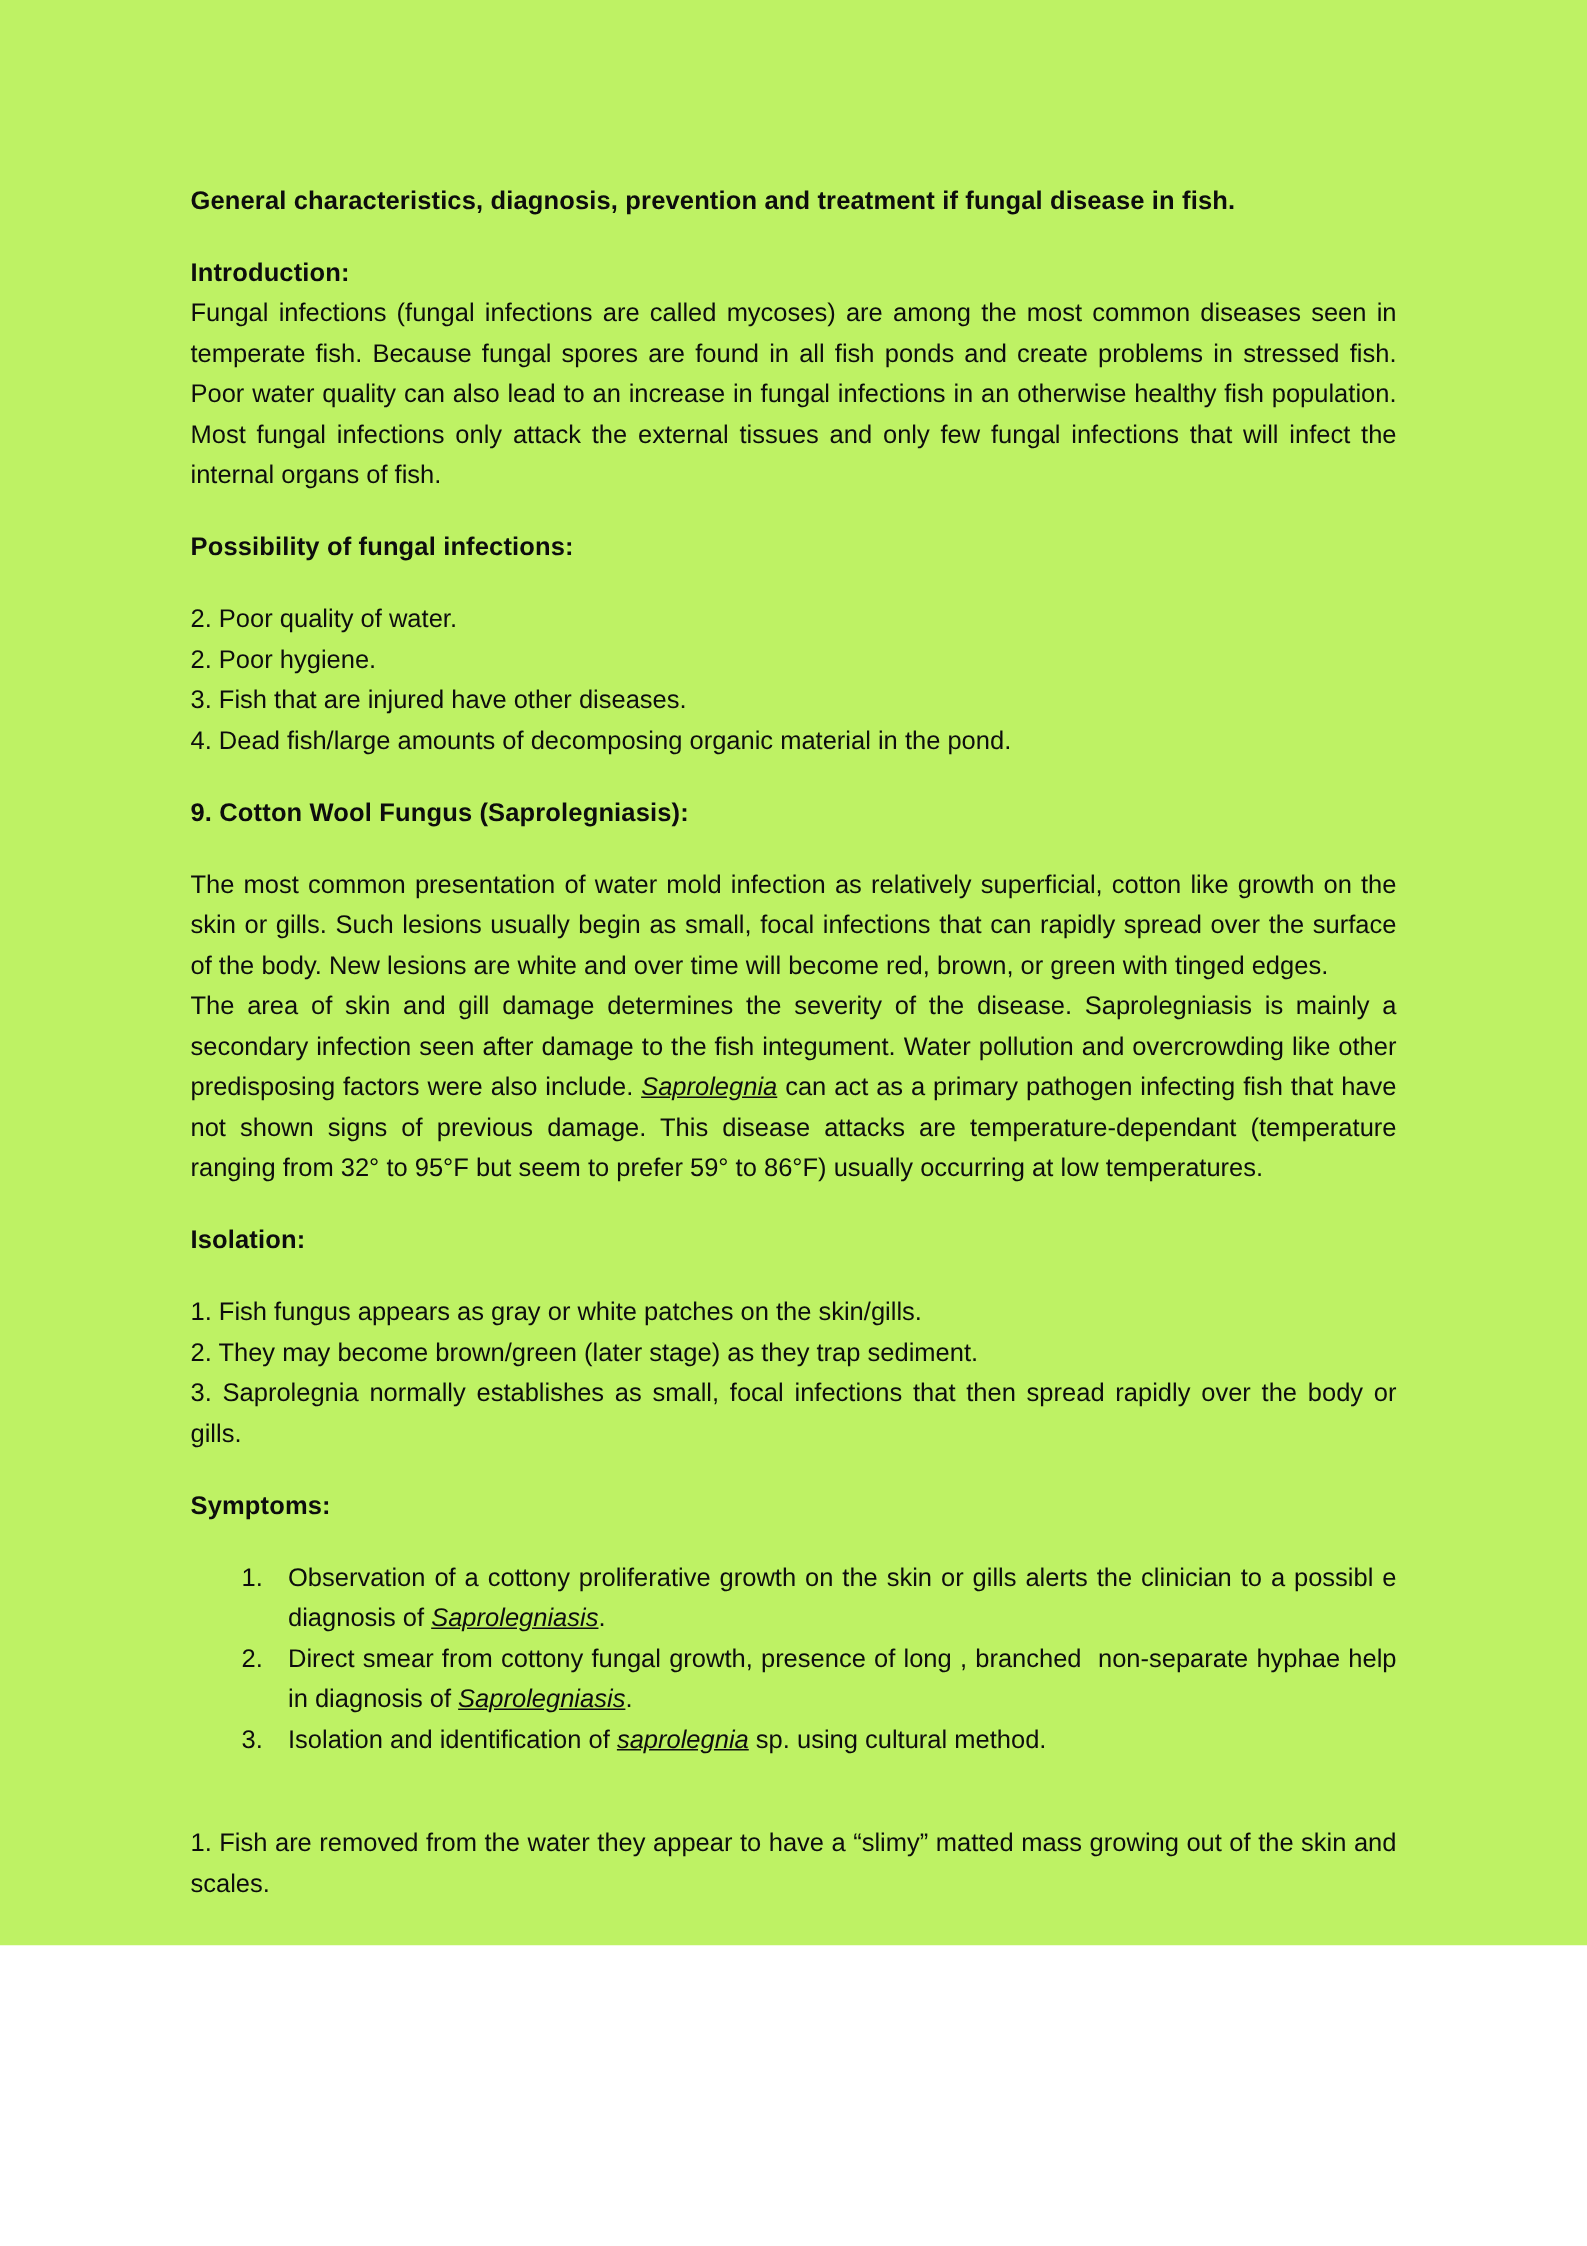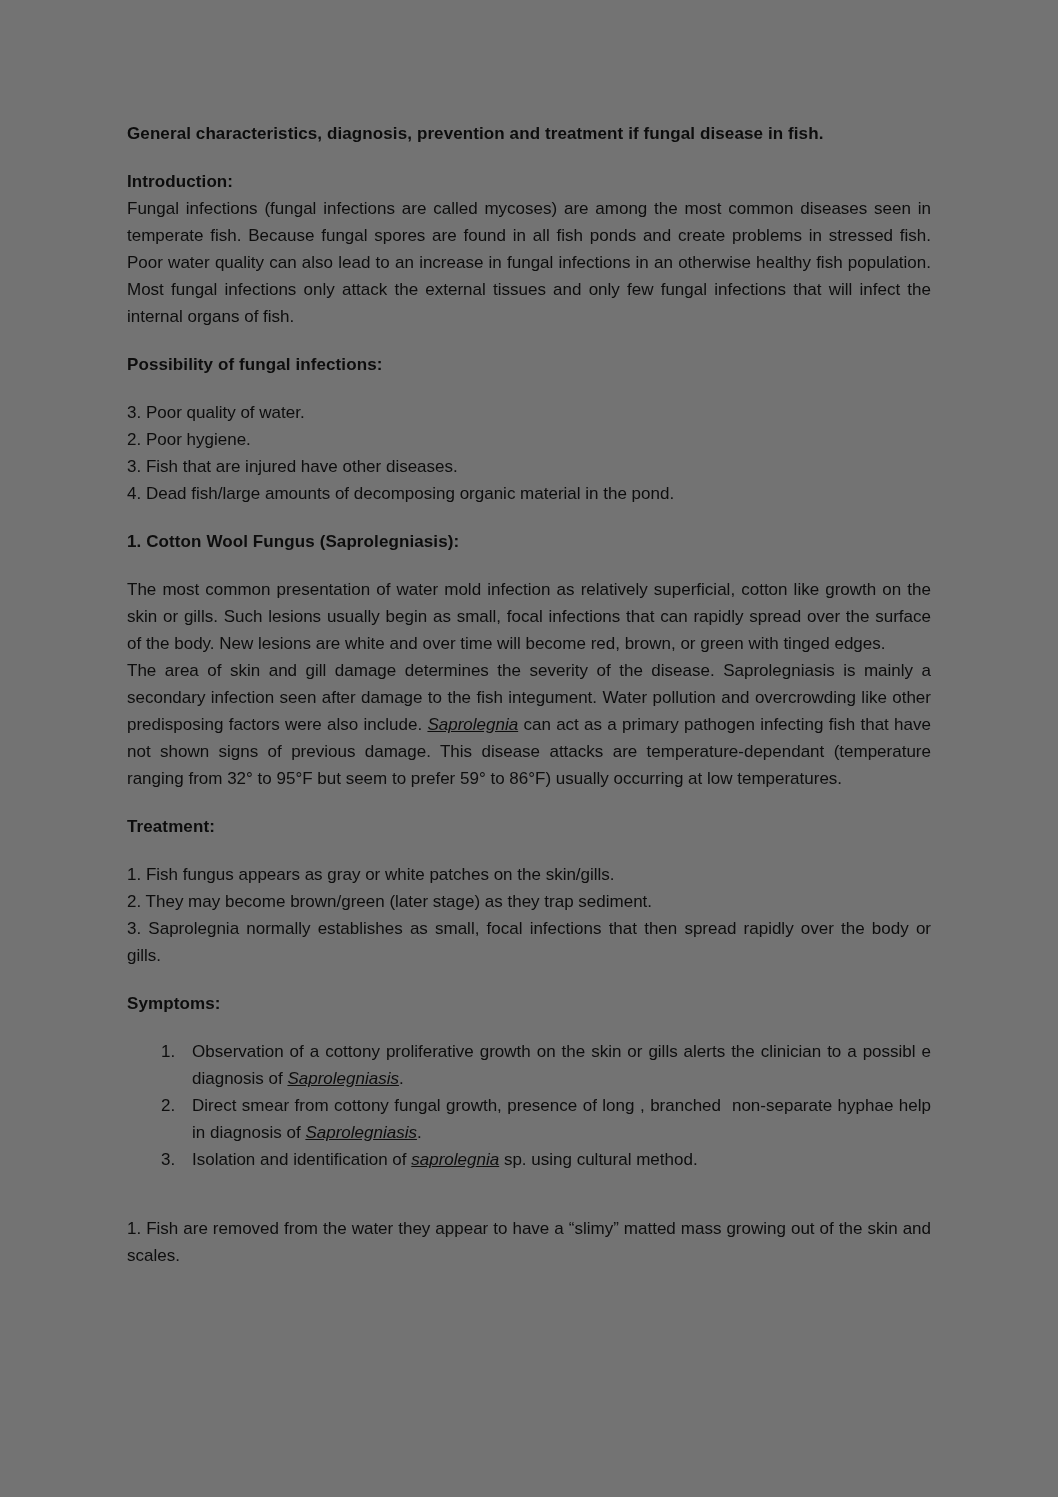--- a/index.html
+++ b/index.html
@@ -3,23 +3,23 @@
 <meta charset="utf-8">
 <style>
   html, body {
     margin: 0;
     padding: 0;
     background: #ffffff;
   }
   .page {
     position: relative;
     width: 1058px;
-    height: 1497px;
+    height: 1297px;
     margin: 0 auto;
-    background: #737373;
+    background: #bef264;
     box-sizing: border-box;
     padding: 120px 127px 0 127px;
     color: #0d0d0d;
     font-family: "Liberation Sans", "DejaVu Sans", sans-serif;
     font-size: 17px;
     line-height: 27px;
   }
   .content { width: 100%; }
   p { margin: 0; }
   .heading {
@@ -49,31 +49,31 @@
 
 <div class="page">
   <div class="content" id="doc-content">
       <p class="heading">General characteristics, diagnosis, prevention and treatment if fungal disease in fish.</p>
       <div class="spacer"></div>
       <p class="heading">Introduction:</p>
       <p class="para justify"><span>Fungal infections (fungal infections are called mycoses) are among the most common diseases seen in temperate fish. Because fungal spores are found in all fish ponds and create problems in stressed fish. Poor water quality can also lead to an increase in fungal infections in an otherwise healthy fish population. Most fungal infections only attack the external tissues and only few fungal infections that will infect the internal organs of fish.</span></p>
       <div class="spacer"></div>
       <p class="heading">Possibility of fungal infections:</p>
       <div class="spacer"></div>
-      <p class="para"><span>3. Poor quality of water.</span></p>
+      <p class="para"><span>2. Poor quality of water.</span></p>
       <p class="para"><span>2. Poor hygiene.</span></p>
       <p class="para"><span>3. Fish that are injured have other diseases.</span></p>
       <p class="para"><span>4. Dead fish/large amounts of decomposing organic material in the pond.</span></p>
       <div class="spacer"></div>
-      <p class="heading">1. Cotton Wool Fungus (Saprolegniasis):</p>
+      <p class="heading">9. Cotton Wool Fungus (Saprolegniasis):</p>
       <div class="spacer"></div>
       <p class="para justify"><span>The most common presentation of water mold infection as relatively superficial, cotton like growth on the skin or gills. Such lesions usually begin as small, focal infections that can rapidly spread over the surface of the body. New lesions are white and over time will become red, brown, or green with tinged edges.</span></p>
       <p class="para justify"><span>The area of skin and gill damage determines the severity of the disease. Saprolegniasis is mainly a secondary infection seen after damage to the fish integument. Water pollution and overcrowding like other predisposing factors were also include. </span><span class="italic">Saprolegnia</span><span> can act as a primary pathogen infecting fish that have not shown signs of previous damage. This disease attacks are temperature-dependant (temperature ranging from 32° to 95°F but seem to prefer 59° to 86°F) usually occurring at low temperatures.</span></p>
       <div class="spacer"></div>
-      <p class="heading">Treatment:</p>
+      <p class="heading">Isolation:</p>
       <div class="spacer"></div>
       <p class="para"><span>1. Fish fungus appears as gray or white patches on the skin/gills.</span></p>
       <p class="para"><span>2. They may become brown/green (later stage) as they trap sediment.</span></p>
       <p class="para justify"><span>3. Saprolegnia normally establishes as small, focal infections that then spread rapidly over the body or gills.</span></p>
       <div class="spacer"></div>
       <p class="heading">Symptoms:</p>
       <div class="spacer"></div>
       <div class="numlist">
         <div class="numitem"><span class="num">1.</span><span class="numbody"><span>Observation of a cottony proliferative growth on the skin or gills alerts the clinician to a possibl e diagnosis of </span><span class="italic">Saprolegniasis</span><span>.</span></span></div>
         <div class="numitem"><span class="num">2.</span><span class="numbody"><span>Direct smear from cottony fungal growth, presence of long , branched  non-separate hyphae help in diagnosis of </span><span class="italic">Saprolegniasis</span><span>.</span></span></div>

